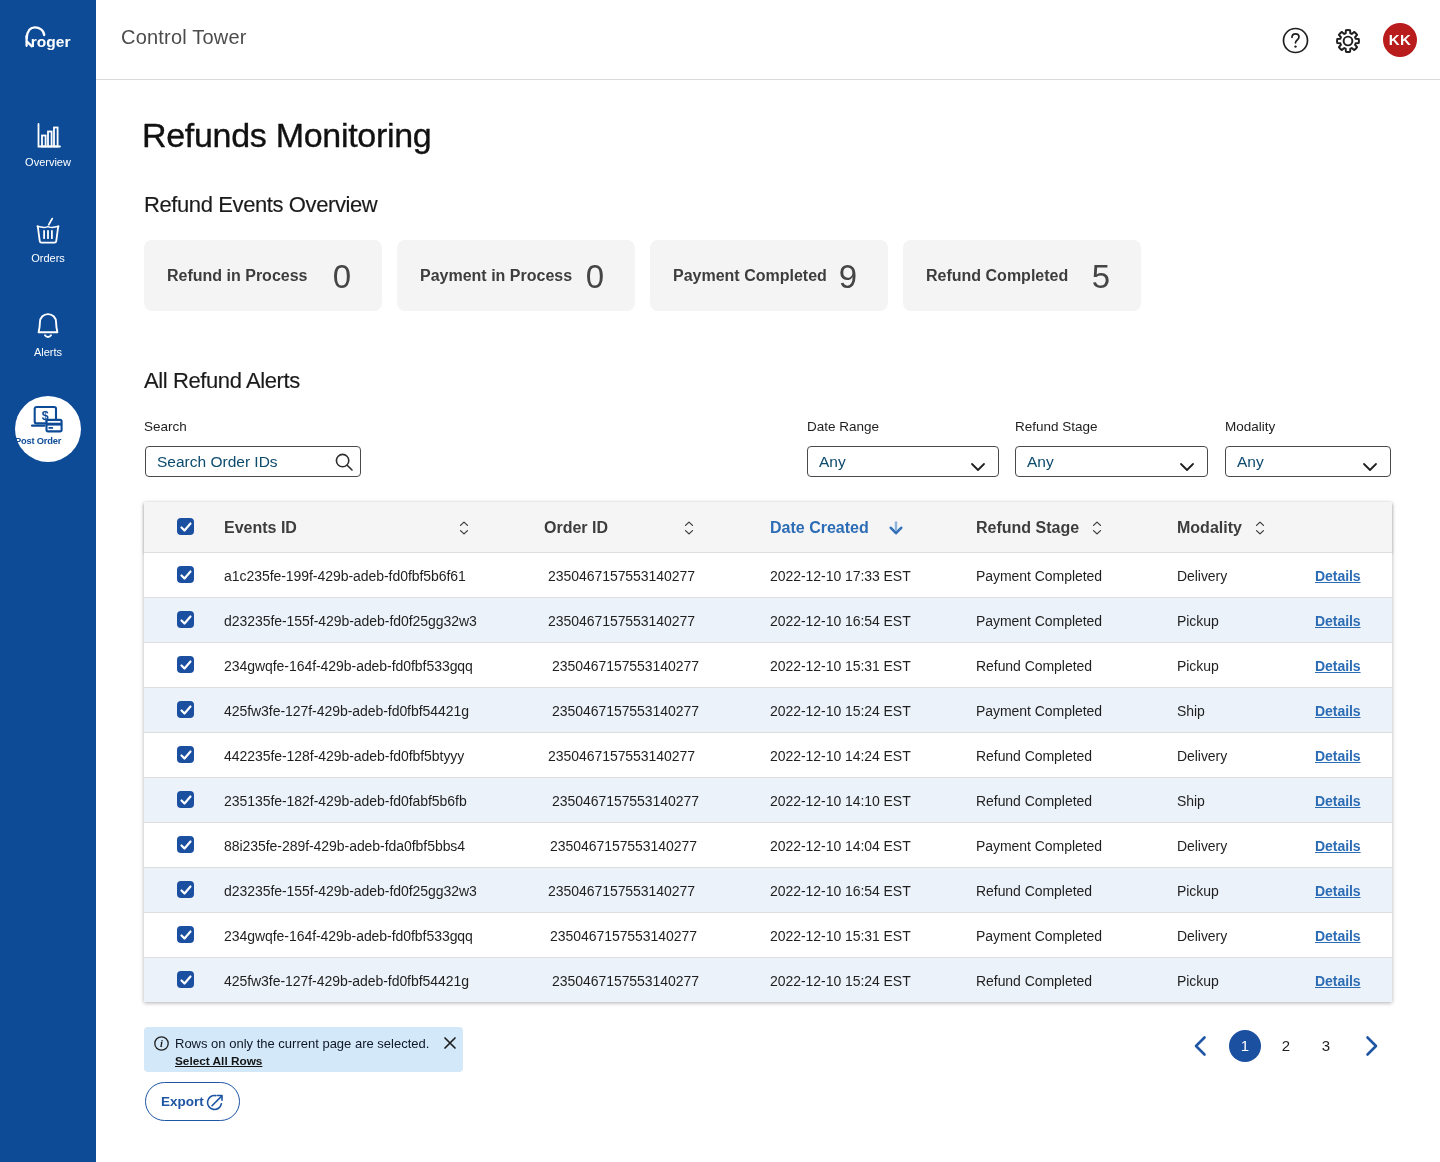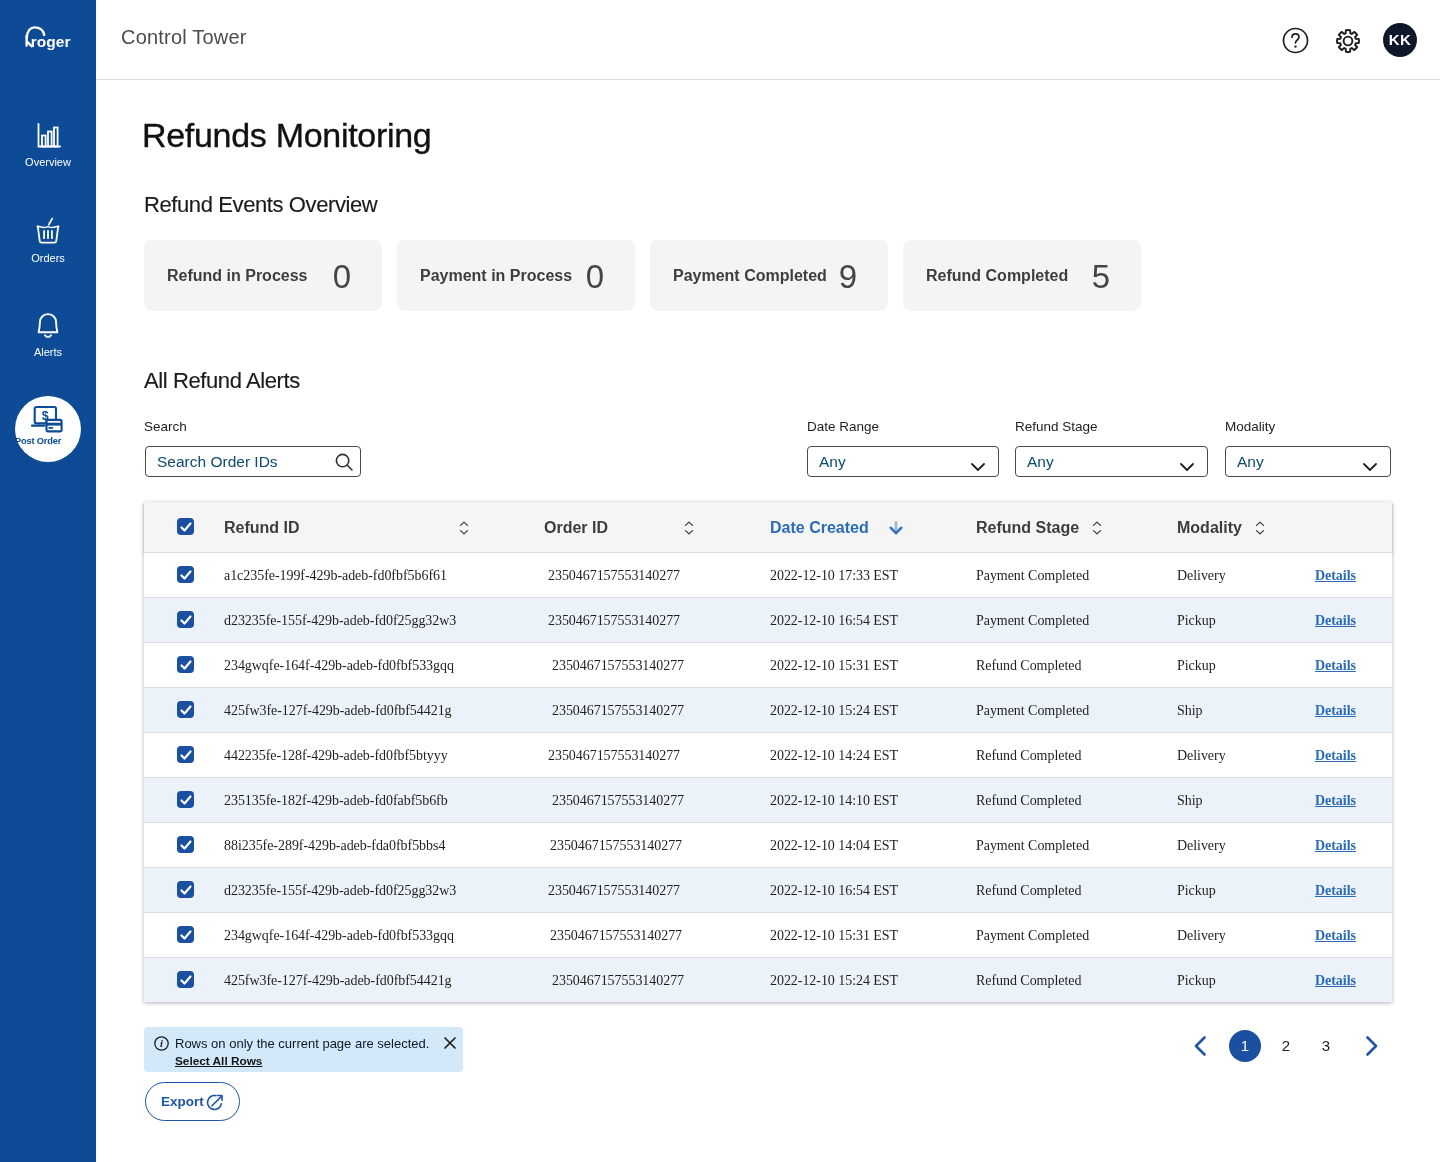--- a/index.html
+++ b/index.html
@@ -8,37 +8,37 @@
 .abs { position:absolute; }
 
 #sidebar { position:absolute; left:0; top:0; width:96px; height:1162px; background:#0d4b97; }
 .navitem { position:absolute; left:0; width:96px; text-align:center; color:#fff; }
 .navitem .lbl { font-size:11px; color:#fff; margin-top:3px; }
 #postorder { position:absolute; left:15px; top:396px; width:66px; height:66px; background:#fff; border-radius:50%; }
 
 #header { position:absolute; left:96px; top:0; width:1344px; height:80px; background:#fff; border-bottom:1px solid #d9d9d9; }
 #ct { position:absolute; left:25px; top:26px; font-size:20px; color:#4c4c4c; letter-spacing:0.2px; }
 .hicon { position:absolute; top:27px; }
-#avatar { position:absolute; left:1287px; top:23px; width:34px; height:34px; border-radius:50%; background:#0f172a; color:#fff; font-size:15px; font-weight:bold; text-align:center; line-height:34px; letter-spacing:0.5px; }
+#avatar { position:absolute; left:1287px; top:23px; width:34px; height:34px; border-radius:50%; background:#b91c1c; color:#fff; font-size:15px; font-weight:bold; text-align:center; line-height:34px; letter-spacing:0.5px; }
 
 h1 { position:absolute; left:142px; top:116px; font-size:34px; font-weight:400; color:#111; letter-spacing:-0.3px; -webkit-text-stroke:0.35px #111; }
 .h2 { position:absolute; font-size:22px; font-weight:400; color:#1b1b1b; letter-spacing:-0.4px; -webkit-text-stroke:0.15px #1b1b1b; }
 .card { position:absolute; top:240px; width:238px; height:71px; background:#f4f4f5; border-radius:8px; }
 .card .cl { position:absolute; left:23px; top:27px; font-size:16px; font-weight:bold; color:#3d3d3d; }
 .card .cn { position:absolute; left:178px; top:18px; width:40px; text-align:center; font-size:33px; font-weight:400; color:#454545; }
 .flabel { position:absolute; top:419px; font-size:13.5px; color:#1e1e1e; }
 .finput { position:absolute; top:446px; height:31px; border:1px solid #4a4a4a; border-radius:4px; background:#fff; }
 .finput .ftext { position:absolute; left:11px; top:6px; font-size:15.5px; color:#0c4a6e; }
 
 #table { position:absolute; left:144px; top:502px; width:1248px; height:500px; background:#fff; box-shadow:0 1px 4px rgba(0,0,0,0.32); }
 #thead { position:absolute; left:0; top:0; width:1248px; height:50px; background:#f5f5f6; box-shadow:0 2px 3px rgba(0,0,0,0.18); }
 .hcell { position:absolute; top:17px; font-size:16px; font-weight:bold; color:#3d3d3d; }
 .row { position:absolute; left:0; width:1248px; height:45px; border-top:1px solid #dedede; background:#fff; }
 .row.alt { background:#ecf2f9; }
-.cell { position:absolute; top:15px; font-size:14px; letter-spacing:-0.05px; color:#1f1f1f;font-family:Liberation Serif, serif; }
+.cell { position:absolute; top:15px; font-size:14px; letter-spacing:-0.05px; color:#1f1f1f; }
 .check { position:absolute; left:33px; width:17px; height:17px; background:#1b4fa0; border-radius:4px; }
 .check svg { position:absolute; left:1.5px; top:1.5px; }
 .details { font-weight:bold; color:#2b6cb5; text-decoration:underline; font-size:14px; }
 
 #banner { position:absolute; left:144px; top:1027px; width:319px; height:45px; background:#d3e8f8; border-radius:4px; }
 #banner .btext { position:absolute; left:31px; top:9px; font-size:13px; color:#0f172a; }
 #banner .blink { position:absolute; left:31px; top:27px; font-size:11.8px; font-weight:bold; color:#141414; text-decoration:underline; }
 #export { position:absolute; left:145px; top:1082px; width:95px; height:39px; border:1.5px solid #1e55a4; border-radius:20px; background:#fff; }
 #export span { position:absolute; left:15px; top:11px; font-size:13.5px; font-weight:bold; color:#1e55a4; }
 .pgnum { position:absolute; top:1035px; font-size:15px; color:#1f1f1f; width:22px; text-align:center; line-height:22px; }
@@ -157,21 +157,21 @@
         </svg></span>
     </div>
 
 <div id="table">
 <div id="thead">
   <span class="check" style="top:16px">
           <svg width="14" height="14" viewBox="0 0 14 14" fill="none" stroke="#fff" stroke-width="2.2" stroke-linecap="round" stroke-linejoin="round">
             <path d="M2.5 7.5 L 5.5 10.5 L 11.5 3.5"></path>
           </svg>
         </span>
-  <span class="hcell" style="left:80px">Refund ID</span>
+  <span class="hcell" style="left:80px">Events ID</span>
   <span class="abs" style="left:315px;top:19px"><svg width="10" height="14" viewBox="0 0 10 14" fill="none" stroke="#3d3d3d" stroke-width="1.3" stroke-linecap="round" stroke-linejoin="round">
             <path d="M1.5 4.4 L 5 1.1 L 8.5 4.4"></path>
             <path d="M1.5 9.6 L 5 12.9 L 8.5 9.6"></path>
           </svg></span>
   <span class="hcell" style="left:400px">Order ID</span>
   <span class="abs" style="left:540px;top:19px"><svg width="10" height="14" viewBox="0 0 10 14" fill="none" stroke="#3d3d3d" stroke-width="1.3" stroke-linecap="round" stroke-linejoin="round">
             <path d="M1.5 4.4 L 5 1.1 L 8.5 4.4"></path>
             <path d="M1.5 9.6 L 5 12.9 L 8.5 9.6"></path>
           </svg></span>
   <span class="hcell" style="left:626px;color:#2b6cb5">Date Created</span>

